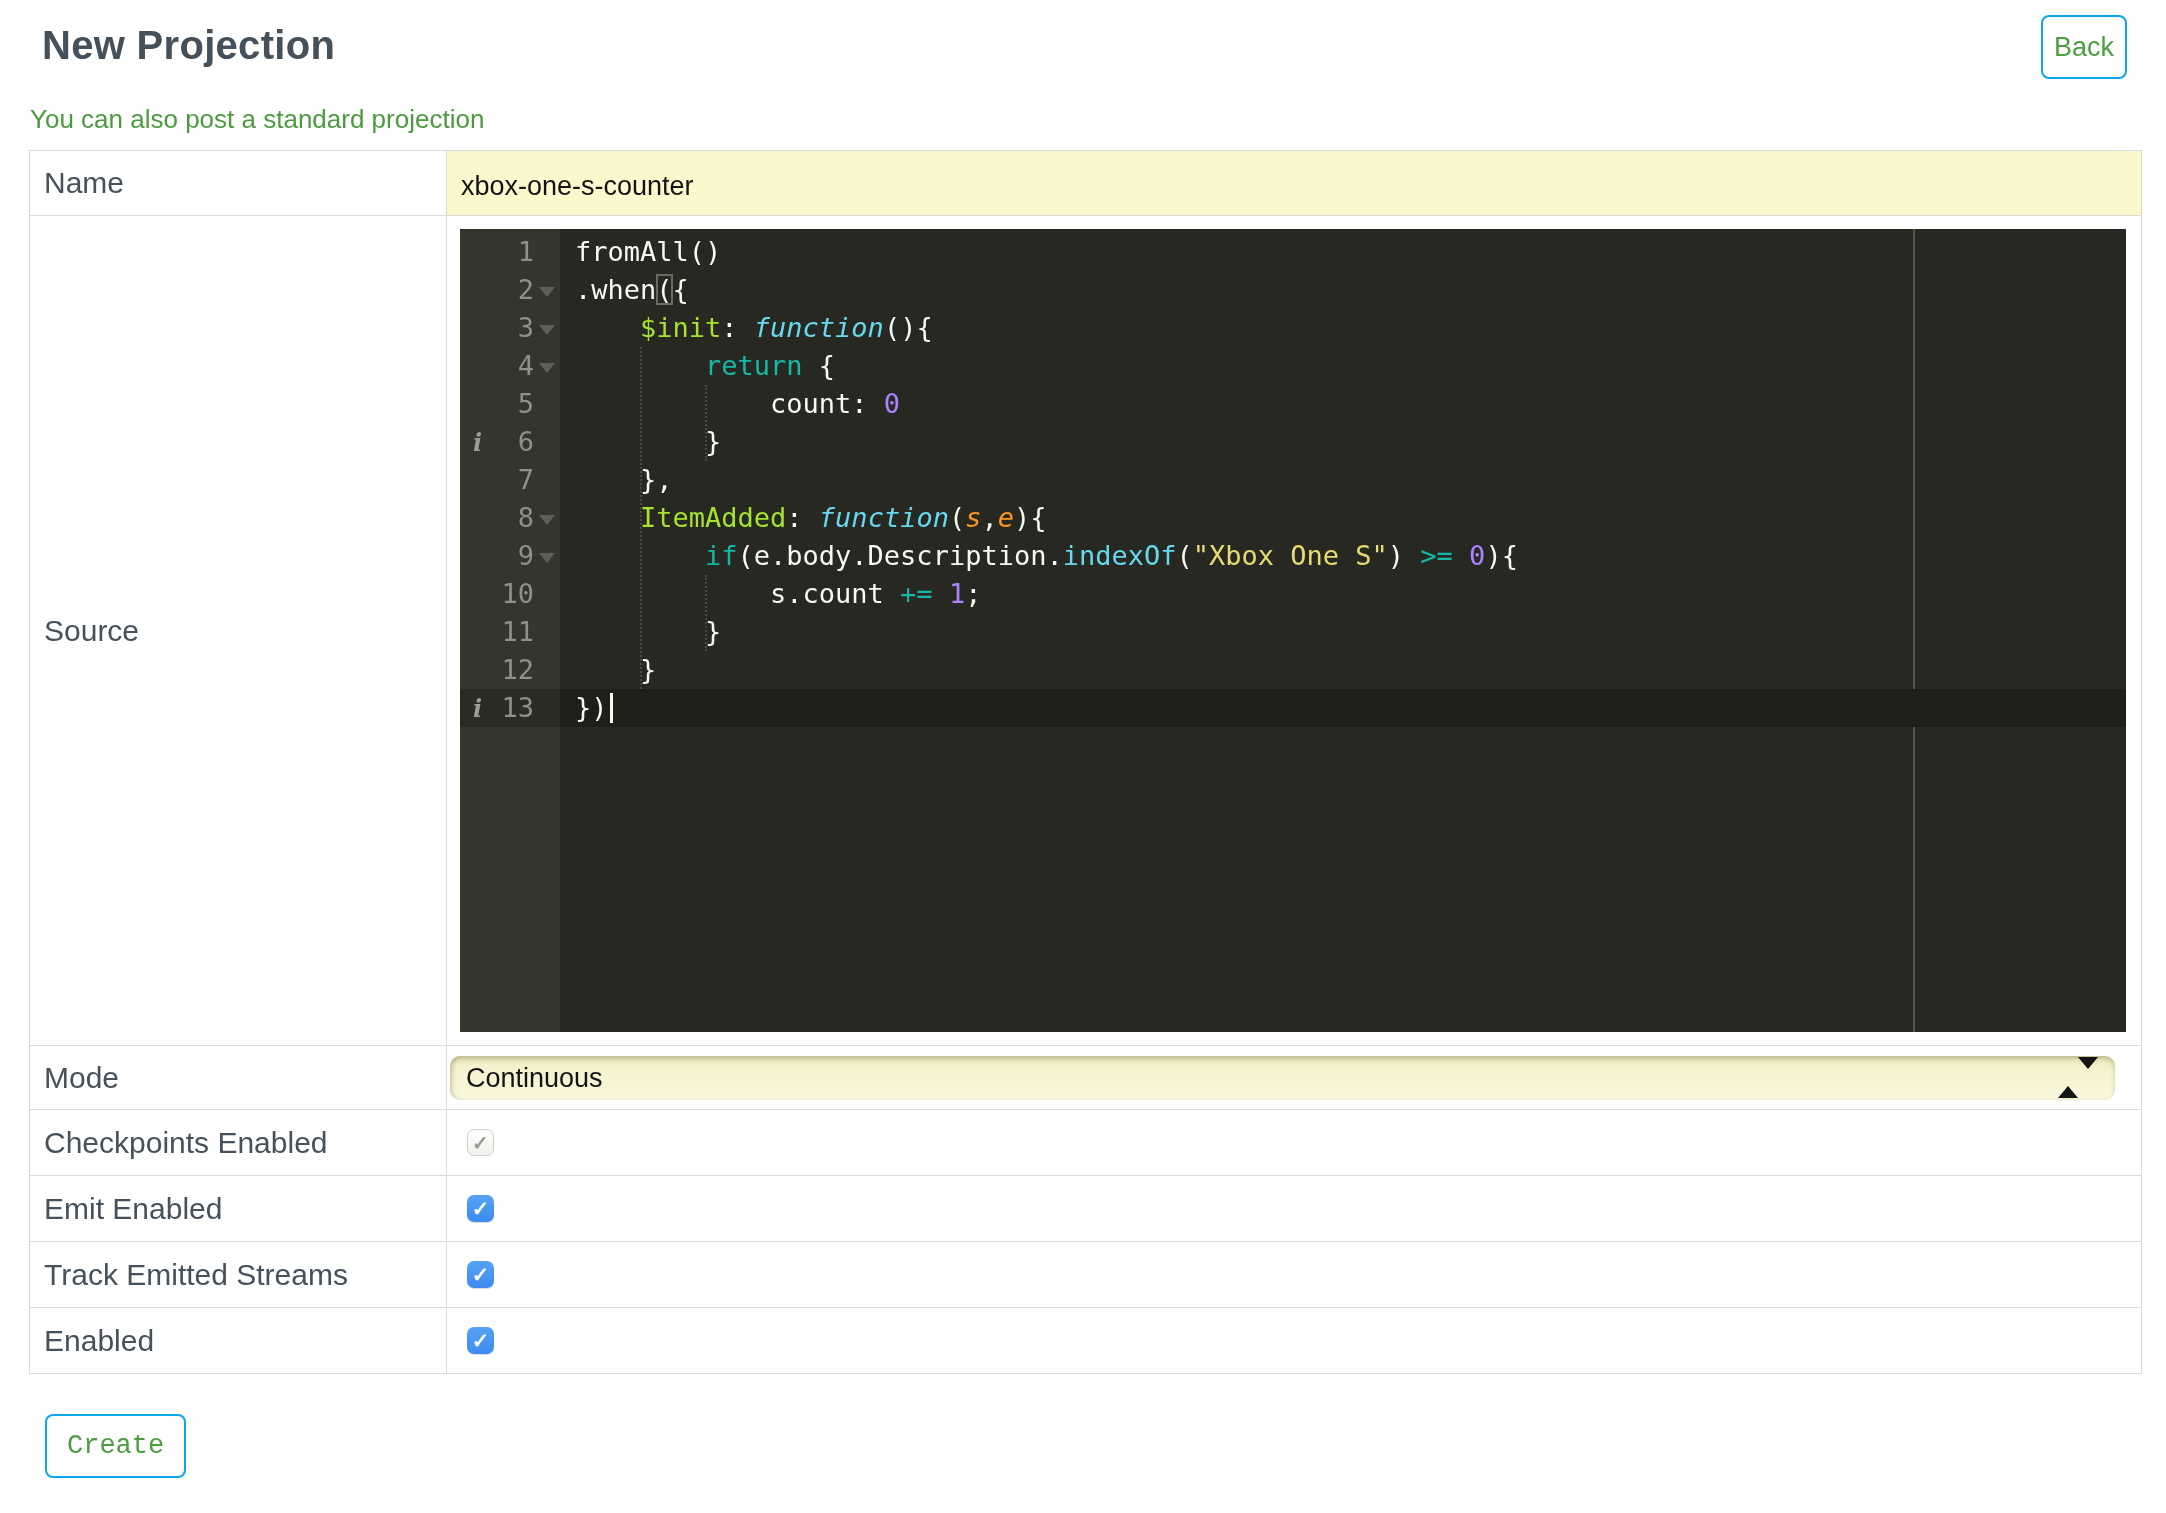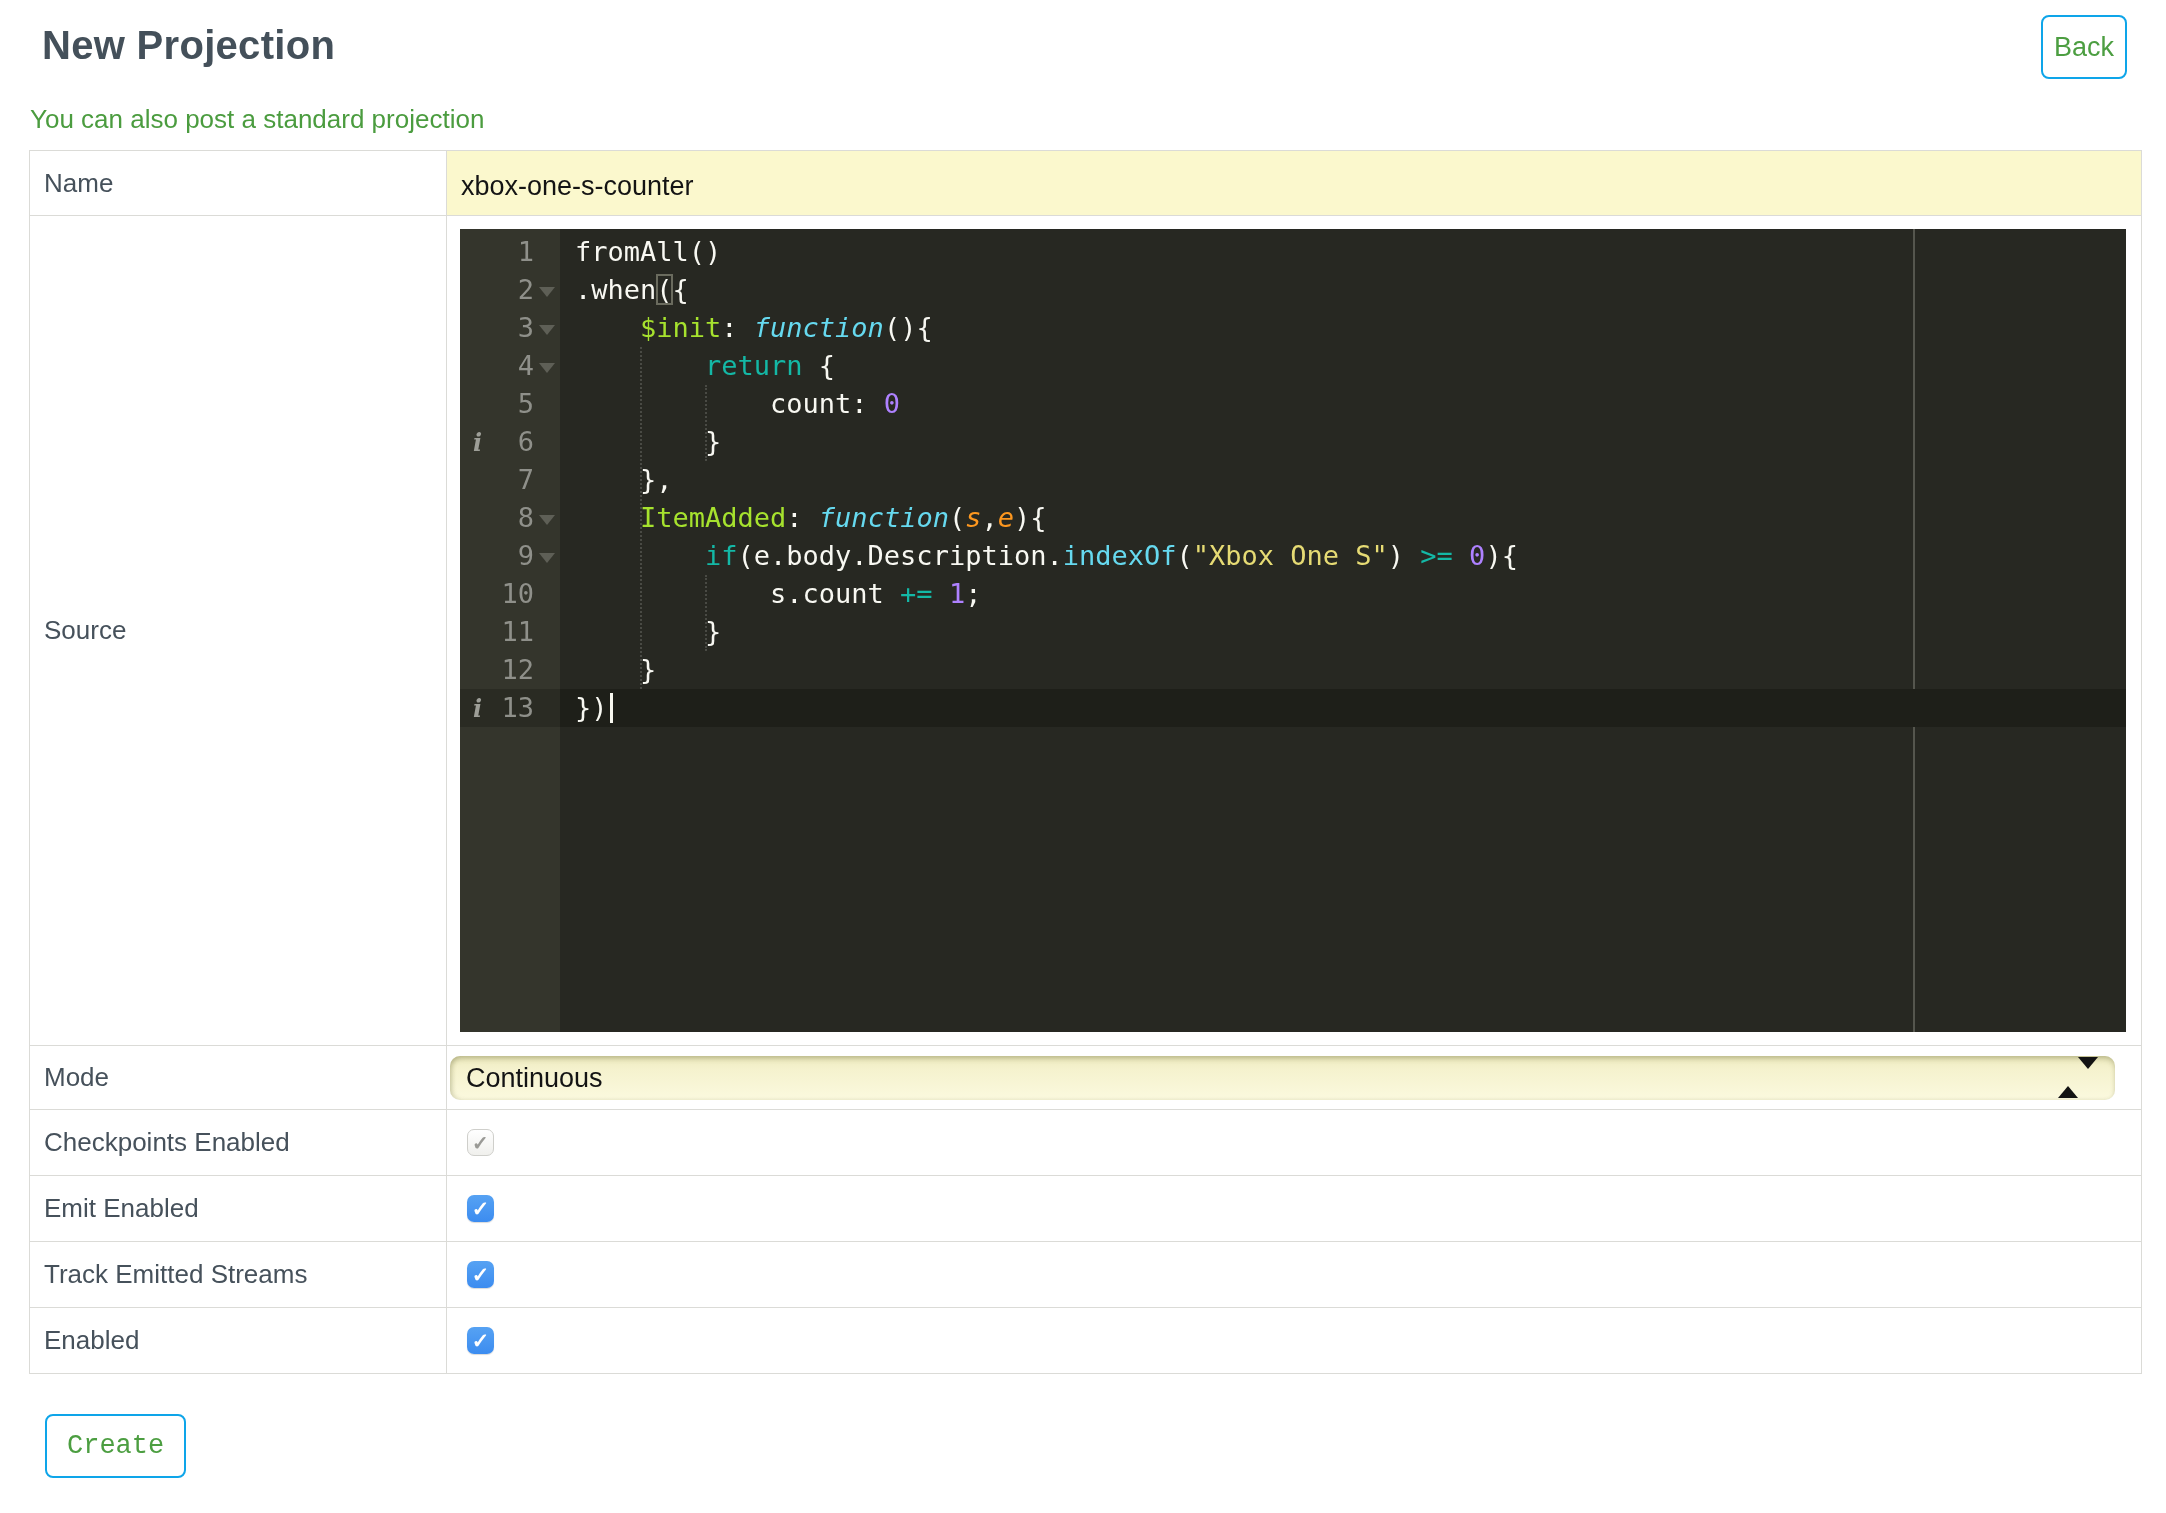--- a/index.html
+++ b/index.html
@@ -28,21 +28,21 @@
   .btn-create { margin:40px 0 0 16px; min-width:98px; height:64px; padding:0 20px;font-family:Liberation Mono, monospace; }
 
   .std-link {
     display:inline-block; margin:36px 0 15px 1px;
     font-size:26px; color:#4B9C3F; text-decoration:none; cursor:pointer;
   }
 
   
   table.form { border-collapse:collapse; width:100%; table-layout:fixed; }
   table.form td { border:1.5px solid #DBDBD7; vertical-align:middle; }
-  td.lbl { width:417px; padding-left:14px; font-size:26px; color:#46515B; background:#fff; }
+  td.lbl { width:417px; padding-left:14px; font-size:30px; color:#46515B; background:#fff; }
   tr.r-name td { height:65px; }
   td.val-name { padding:0; background:#FBF8CD; }
   input.name-input {
     display:block; width:100%; height:62px; border:none; outline:none;
     background:transparent; font-size:27px; color:#141414;
     font-family:"Liberation Sans", sans-serif; padding:6px 0 0 14px;
   }
   tr.r-source td.val-source { padding:13px; }
   tr.r-mode td { height:64px; }
   td.val-mode { padding:0; }

